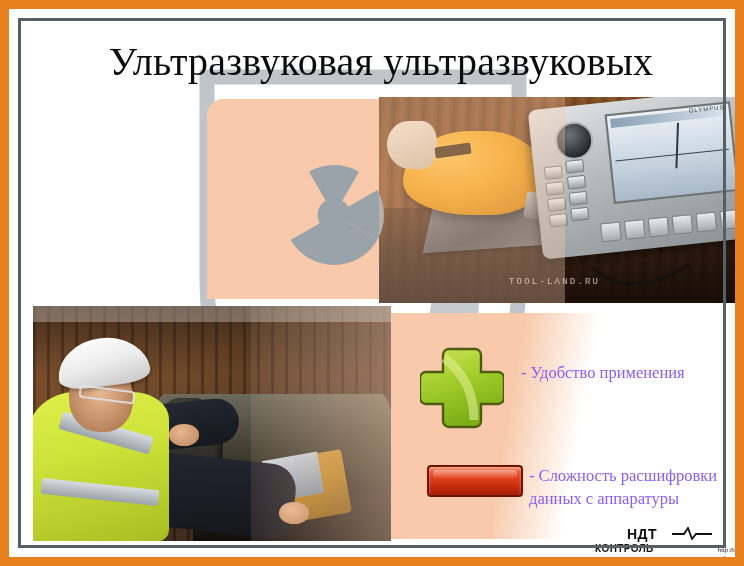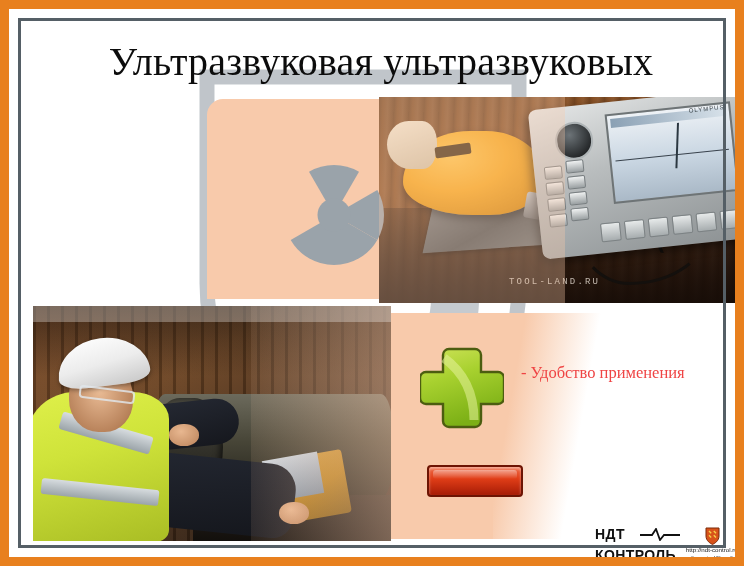--- a/index.html
+++ b/index.html
@@ -366,45 +366,45 @@
     z-index: 21;
     font-size: 16.5px;
     line-height: 25px;
     color: #141414;
   }
   .bullet {
     position: absolute;
     z-index: 21;
     font-size: 16.5px;
     line-height: 23px;
-    color: #ef4444;
+    color: #8b5cf6;
   }
   #bullet-1 { left: 500px; top: 340px; width: 210px; }
   #bullet-2 { left: 508px; top: 443px; width: 190px; }
 
   
   #footer-logo {
     position: absolute;
     left: 574px; top: 506px;
     width: 146px; height: 40px;
     z-index: 25;
     display: flex;
     align-items: flex-start;
   }
   #logo-word {
     font-family: "Liberation Sans", sans-serif;
     font-weight: bold;
     color: #111111;
     line-height: 14px;
     letter-spacing: .4px;
   }
-  #logo-ndt-row { display: flex; align-items: center; gap: 15px; }
+  #logo-ndt-row { display: flex; gap: 15px; margin-left: 32px; }
   #logo-ndt { font-size: 14px; }
   #logo-wave { display: block; }
-  #logo-kontrol { font-size: 14px; margin-top: 7px; }
+  #logo-kontrol { font-size: 10px; margin-top: 1px; }
   #logo-right {
     margin-left: 6px;
     display: flex; flex-direction: column; align-items: center;
   }
   #crest { display: block; }
   #contact {
     margin-top: 1px;
     font-family: "Liberation Sans", sans-serif;
     font-size: 6.2px;
     line-height: 8.2px;
@@ -523,20 +523,21 @@
                V61 H6 A6 6 0 0 1 0 55 V35 A6 6 0 0 1 6 29 H23 V12 A6 6 0 0 1 29 6 Z" transform="translate(0,-3)" fill="url(#gplus)" stroke="#4c5d10" stroke-width="2.4"></path>
       <path d="M24 12 q30 22 30 62" fill="none" stroke="#e6f29a" stroke-width="9" opacity=".55"></path>
     </svg>
 
     <div id="icon-minus"></div>
 
     <div id="title">Ультразвуковая ультразвуковых</div>
 
 
     <div class="bullet" id="bullet-1">- Удобство применения</div>
+    <div class="bullet" id="bullet-2">- Сложность расшифровки данных с аппаратуры</div>
 
     <div id="footer-logo">
       <div id="logo-word">
         <div id="logo-ndt-row">
           <span id="logo-ndt">НДТ</span>
           <svg id="logo-wave" width="40" height="13" viewBox="0 0 40 13">
             <polyline points="0,7 12,7 16,1 20,12 24,7 40,7" fill="none" stroke="#111111" stroke-width="1.8"></polyline>
           </svg>
         </div>
         <div id="logo-kontrol">КОНТРОЛЬ</div>

